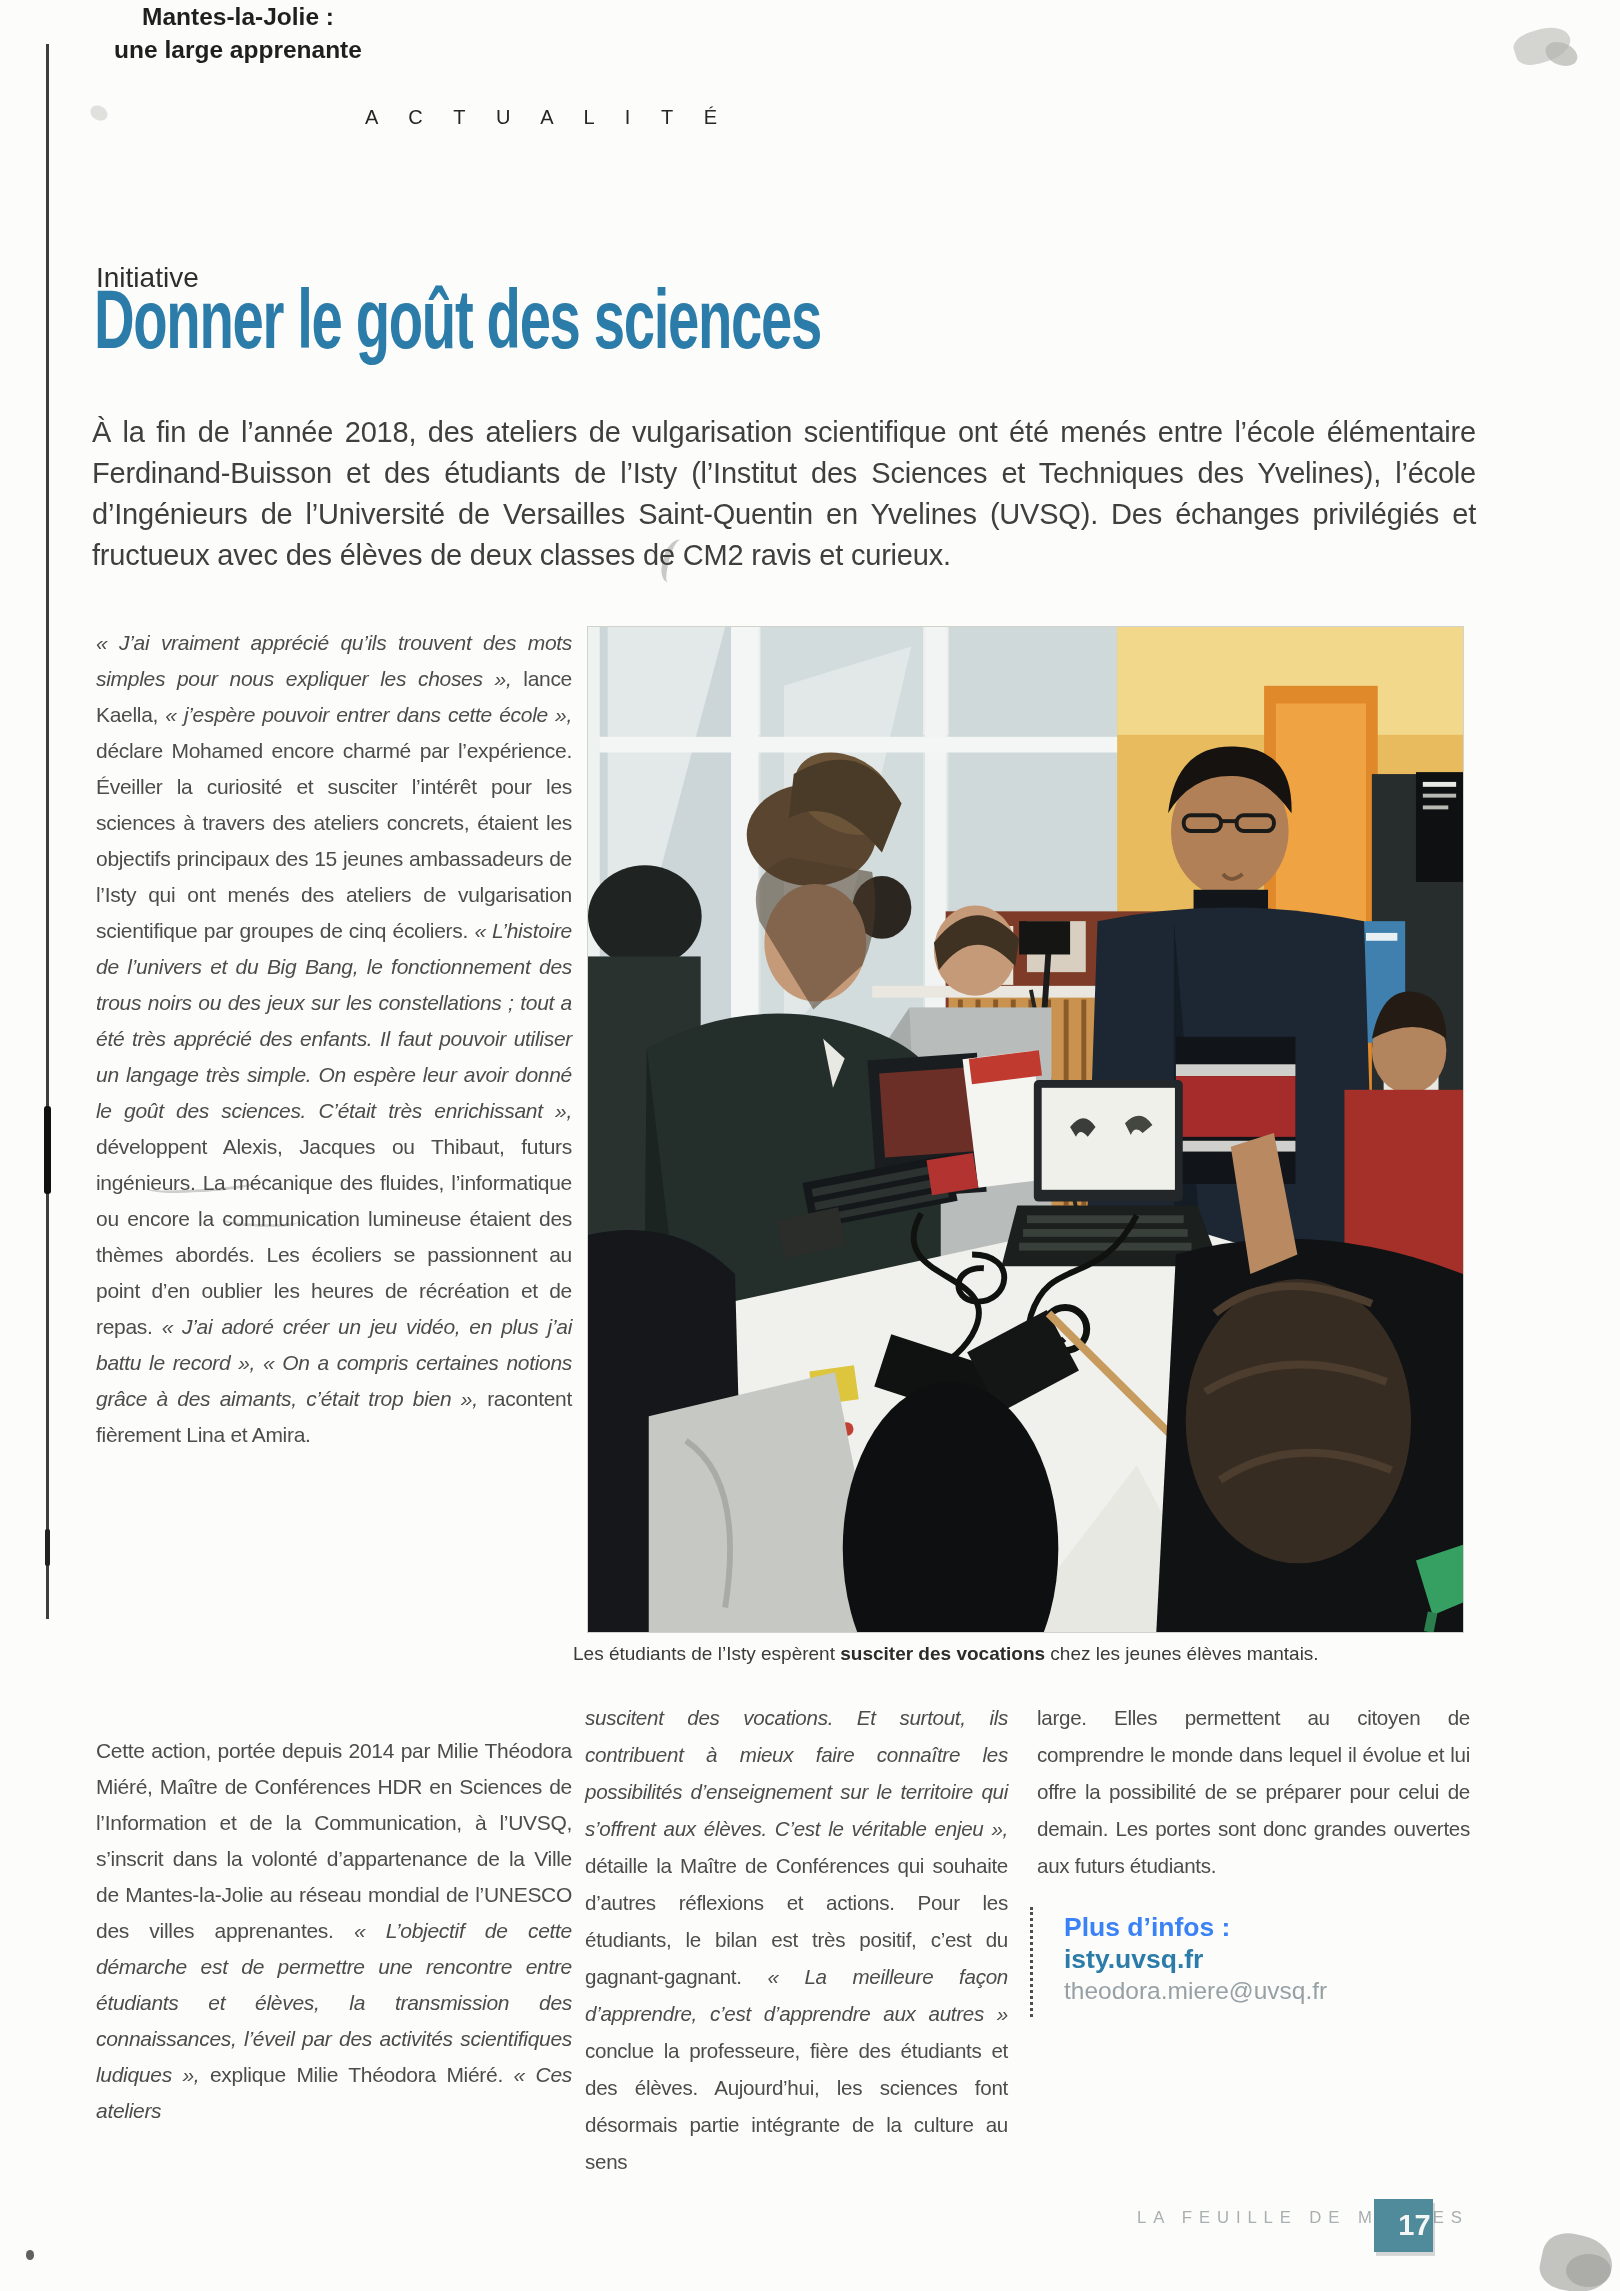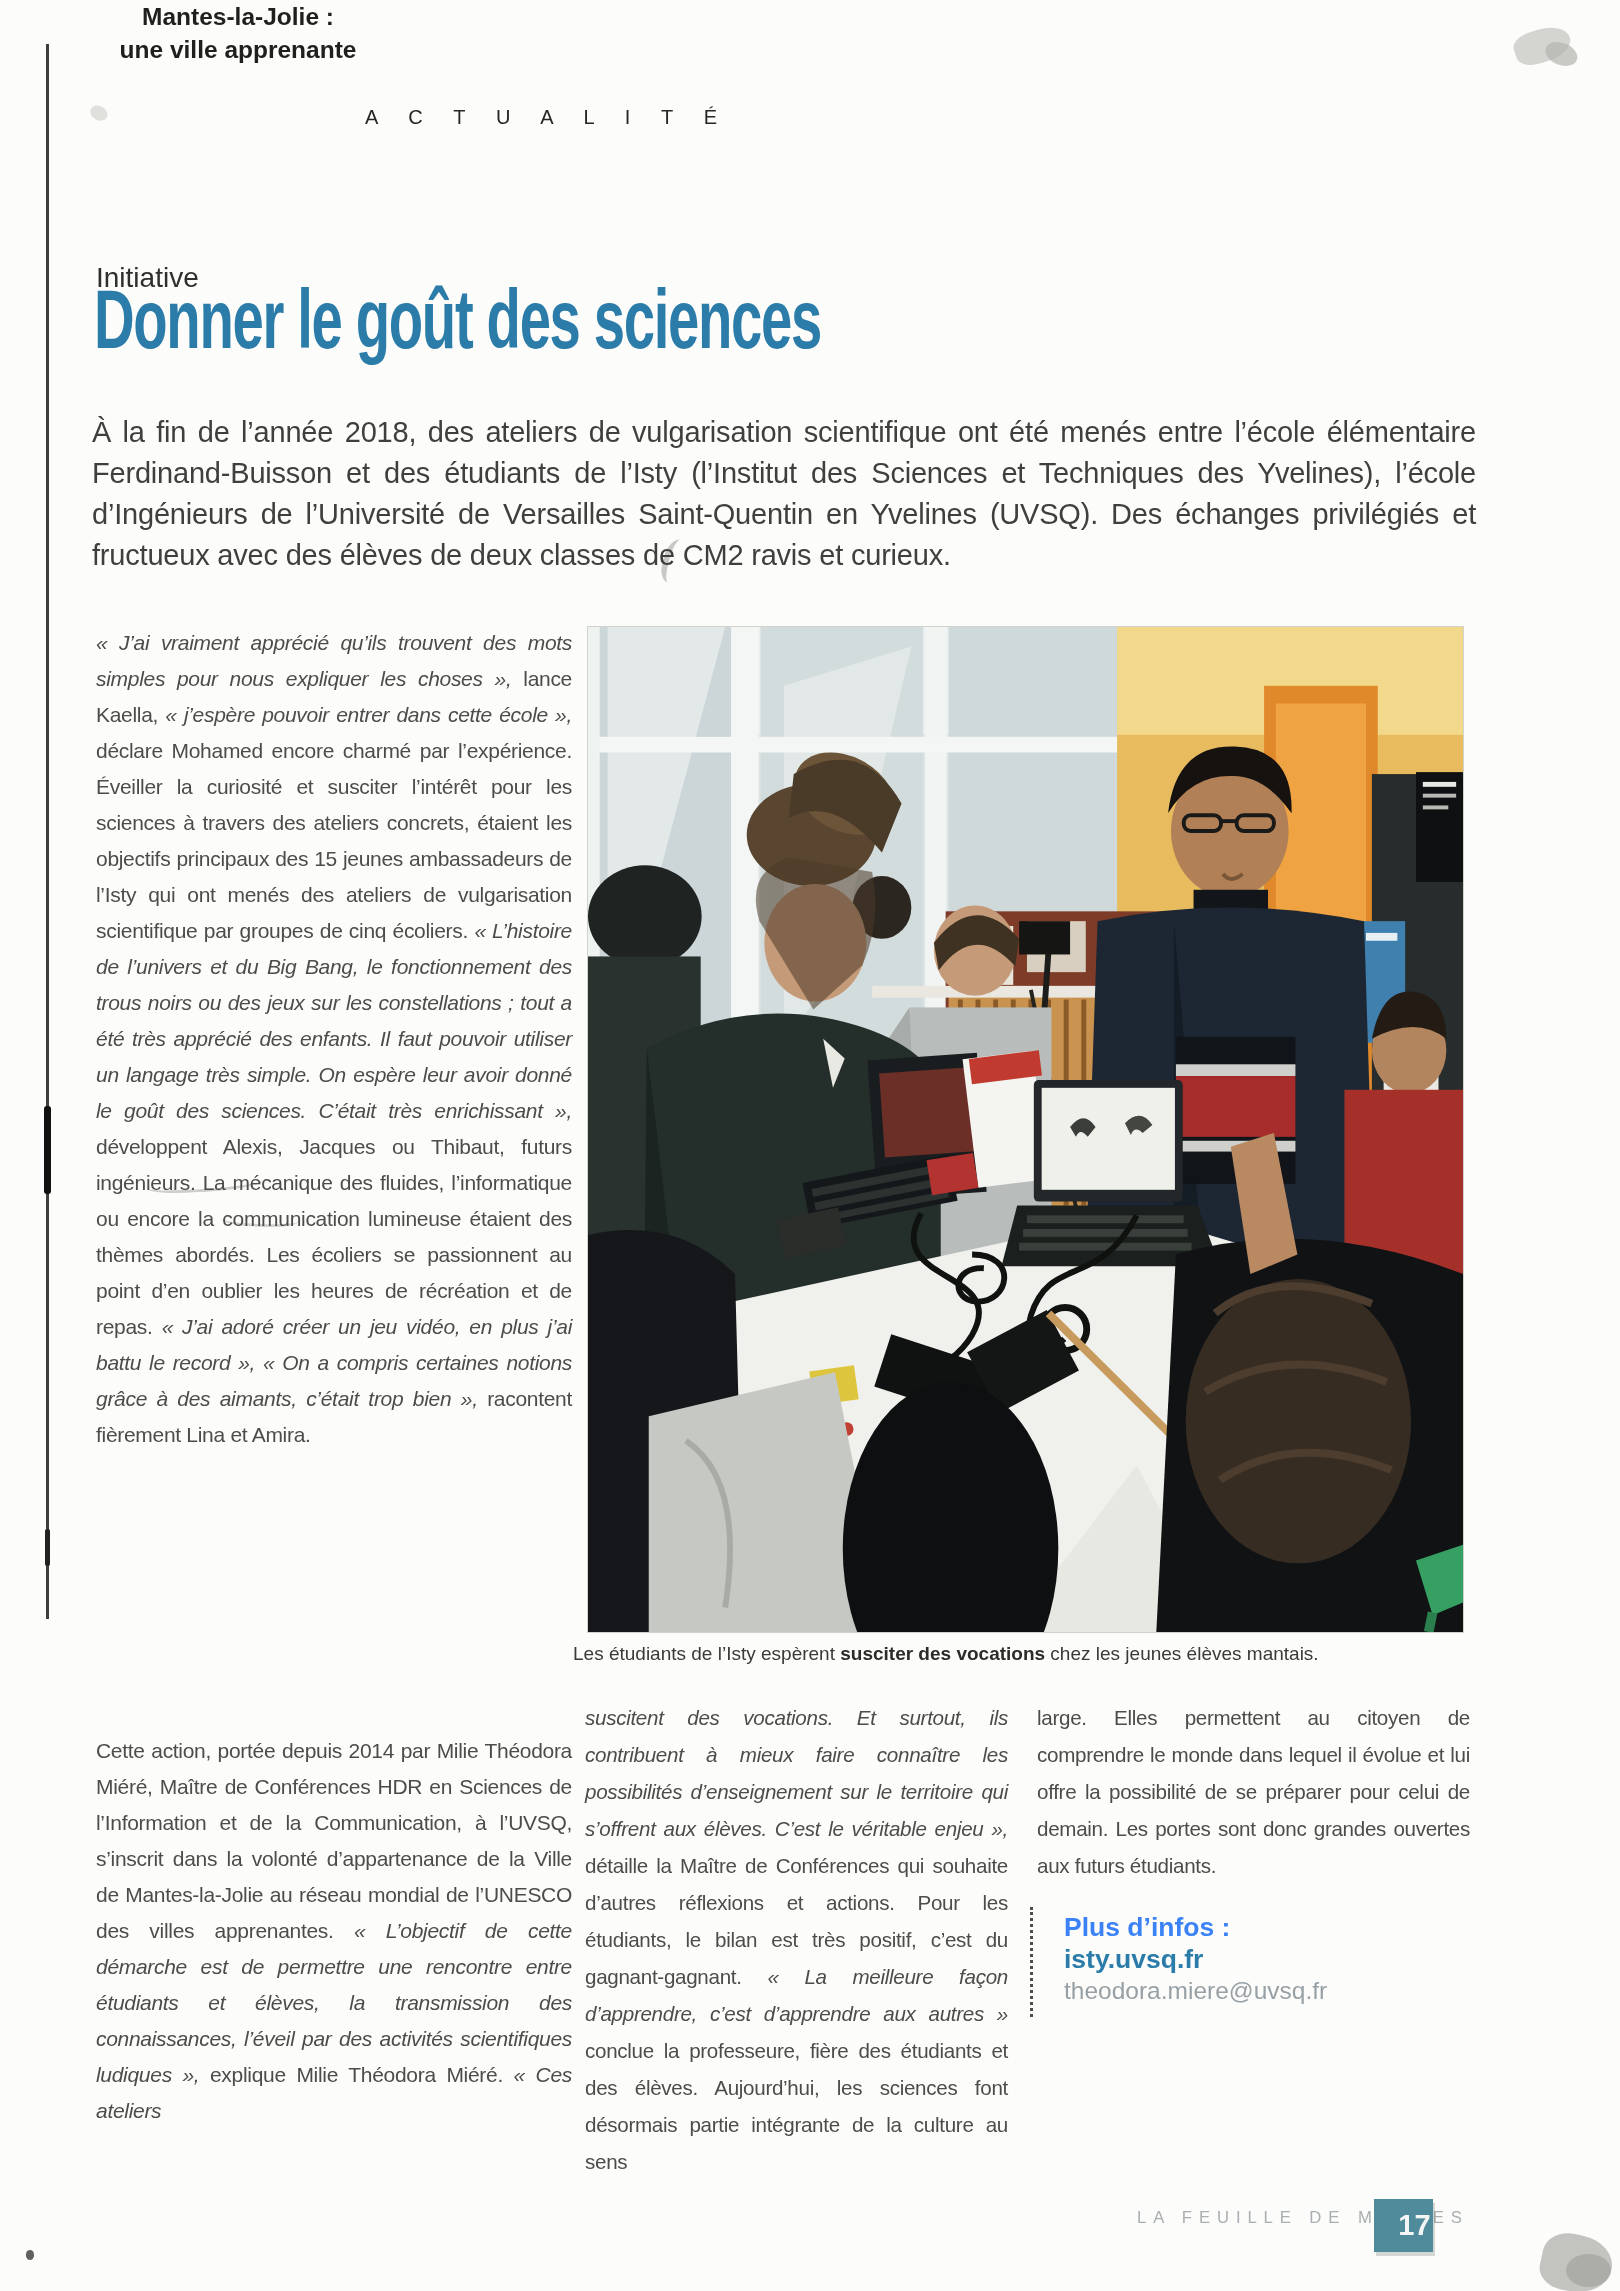--- a/index.html
+++ b/index.html
@@ -102,21 +102,21 @@
   <div class="kicker">Initiative</div>
   <h1 class="headline">Donner le goût des sciences</h1>
   <p class="intro">À la fin de l’année 2018, des ateliers de vulgarisation scientifique ont été menés entre l’école élémentaire Ferdinand-Buisson et des étudiants de l’Isty (l’Institut des Sciences et Techniques des Yvelines), l’école d’Ingénieurs de l’Université de Versailles Saint-Quentin en Yvelines (UVSQ). Des échanges privilégiés et fructueux avec des élèves de deux classes de CM2 ravis et curieux.</p>
 
   <div class="col col1">
     <span class="it">« J’ai vraiment apprécié qu’ils trouvent des mots simples pour nous expliquer les choses », </span><span>lance Kaella, </span><span class="it">« j’espère pouvoir entrer dans cette école », </span><span>déclare Mohamed encore charmé par l’expérience. Éveiller la curiosité et susciter l’intérêt pour les sciences à travers des ateliers concrets, étaient les objectifs principaux des 15 jeunes ambassadeurs de l’Isty qui ont menés des ateliers de vulgarisation scientifique par groupes de cinq écoliers. </span><span class="it">« L’histoire de l’univers et du Big Bang, le fonctionnement des trous noirs ou des jeux sur les constellations ; tout a été très apprécié des enfants. Il faut pouvoir utiliser un langage très simple. On espère leur avoir donné le goût des sciences. C’était très enrichissant », </span><span>développent Alexis, Jacques ou Thibaut, futurs ingénieurs. La mécanique des fluides, l’informatique ou encore la communication lumineuse étaient des thèmes abordés. Les écoliers se passionnent au point d’en oublier les heures de récréation et de repas. </span><span class="it">« J’ai adoré créer un jeu vidéo, en plus j’ai battu le record », « On a compris certaines notions grâce à des aimants, c’était trop bien », </span><span>racontent fièrement Lina et Amira.</span>
   </div>
 
   <div class="colsub">
     <div>Mantes-la-Jolie :</div>
-    <div>une ville apprenante</div>
+    <div>une large apprenante</div>
   </div>
 
   <div class="col col1b">
     <span>Cette action, portée depuis 2014 par Milie Théodora Miéré, Maître de Conférences HDR en Sciences de l’Information et de la Communication, à l’UVSQ, s’inscrit dans la volonté d’appartenance de la Ville de Mantes-la-Jolie au réseau mondial de l’UNESCO des villes apprenantes. </span><span class="it">« L’objectif de cette démarche est de permettre une rencontre entre étudiants et élèves, la transmission des connaissances, l’éveil par des activités scientifiques ludiques », </span><span>explique Milie Théodora Miéré. </span><span class="it">« Ces ateliers</span>
   </div>
 
   <div class="col col2">
     <span class="it">suscitent des vocations. Et surtout, ils contribuent à mieux faire connaître les possibilités d’enseignement sur le territoire qui s’offrent aux élèves. C’est le véritable enjeu », </span><span>détaille la Maître de Conférences qui souhaite d’autres réflexions et actions. Pour les étudiants, le bilan est très positif, c’est du gagnant-gagnant. </span><span class="it">« La meilleure façon d’apprendre, c’est d’apprendre aux autres » </span><span>conclue la professeure, fière des étudiants et des élèves. Aujourd’hui, les sciences font désormais partie intégrante de la culture au sens</span>
   </div>
 

